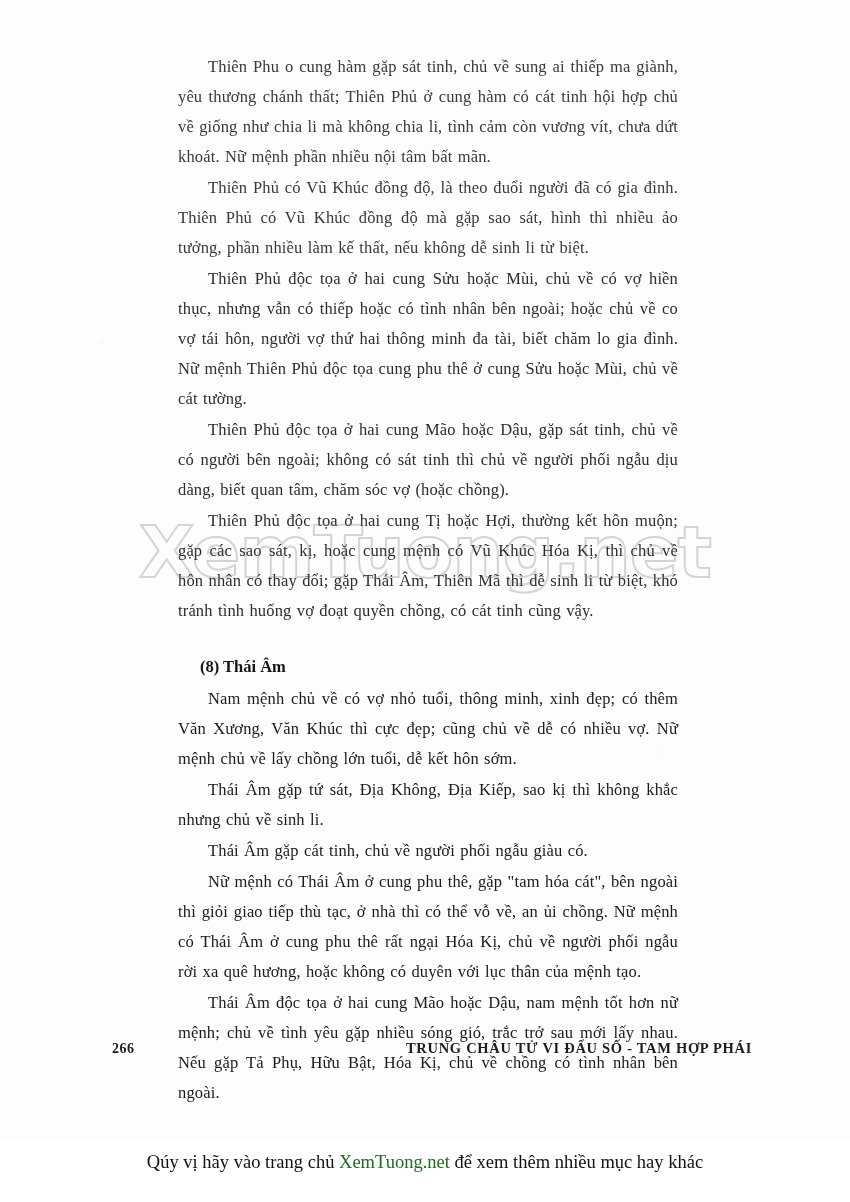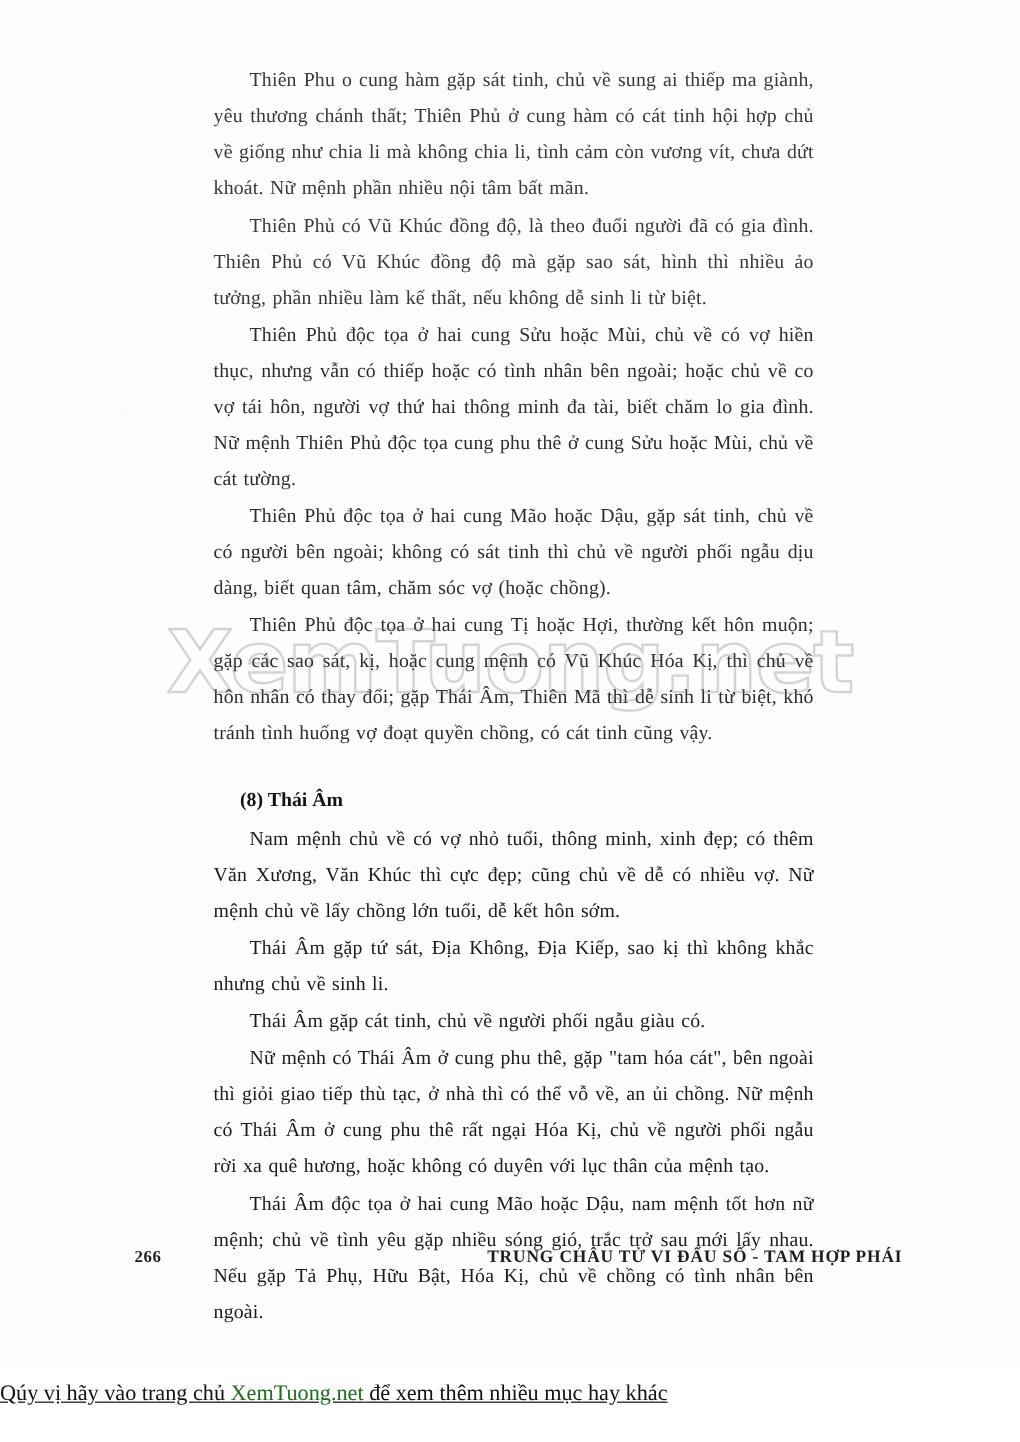--- a/index.html
+++ b/index.html
@@ -120,25 +120,24 @@
     user-select: none;
     white-space: nowrap;
   }
 
   
   #promo {
     position: absolute;
     left: 0;
     top: 1152px;
     width: 850px;
-    text-align: left;
+    text-align: center;
     font-family: "Liberation Serif", serif;
     font-size: 18.5px;
     color: #111111;
-    text-decoration: underline;
   }
   #promo .brand {
     color: #1d6b1d;
   }
 </style>
 </head>
 <body>
 
 <div id="page">
 

